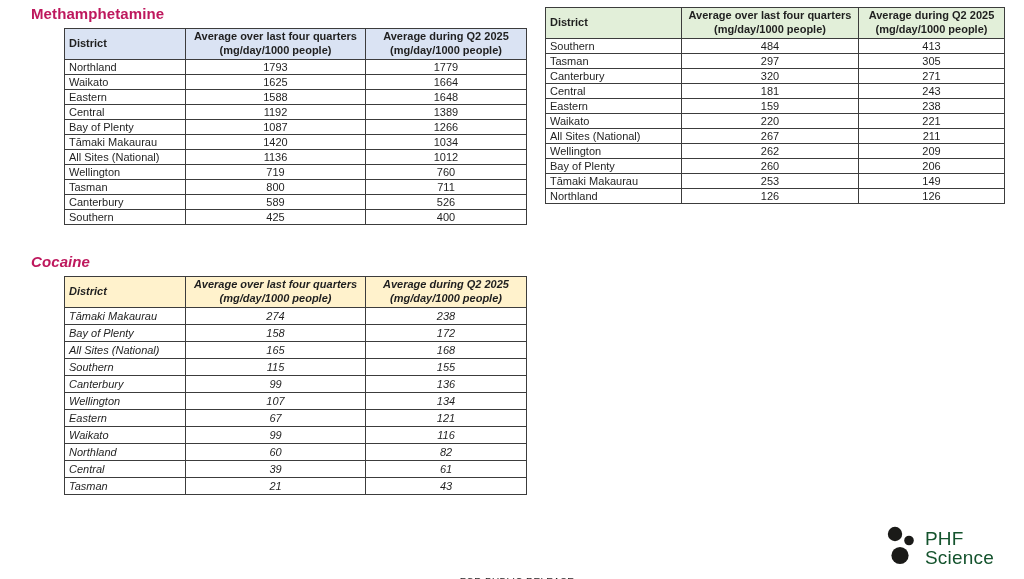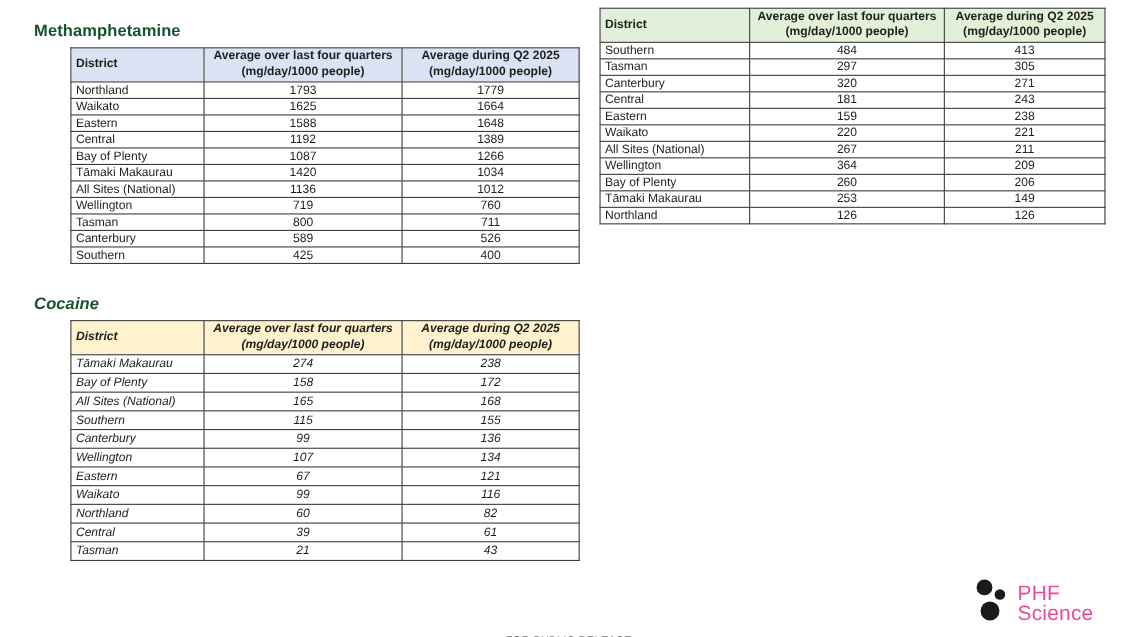--- a/index.html
+++ b/index.html
@@ -13,22 +13,22 @@
     overflow: hidden;
   }
   .table-block { position: absolute; }
   #meth-block    { left: 30px;  top: 5px;   }
   #mdma-block    { left: 511px; top: 7px;   }
   #cocaine-block { left: 30px;  top: 253px; font-style: italic; }
 
   .table-title {
     font-size: 15px;
     font-weight: bold;
-    color: #14532d;
-    margin: 15px 0 6px 1px;
+    color: #be185d;
+    margin: 0 0 6px 1px;
     letter-spacing: 0.1px;
   }
   table.data-table {
     border-collapse: collapse;
     table-layout: fixed;
     margin-left: 34px;
   }
   table.data-table th, table.data-table td {
     border: 1px solid #3c3c3c;
     padding: 0 4px;
@@ -75,21 +75,21 @@
   .logo {
     position: absolute;
     left: 884px; top: 524px;
     display: flex;
     align-items: center;
     gap: 7px;
   }
   .logo-text {
     font-size: 19px;
     line-height: 19px;
-    color: #ec4899;
+    color: #14532d;
     letter-spacing: 0.2px;
   }
 </style>
 </head>
 <body>
 
 <section class="table-block" id="meth-block">
   <h2 class="table-title">Methamphetamine</h2>
   <table class="data-table t-wide" data-table="0">
     <thead>
@@ -211,21 +211,21 @@
           <td class="num">220</td>
           <td class="num">221</td>
         </tr>
         <tr>
           <td>All Sites (National)</td>
           <td class="num">267</td>
           <td class="num">211</td>
         </tr>
         <tr>
           <td>Wellington</td>
-          <td class="num">364</td>
+          <td class="num">262</td>
           <td class="num">209</td>
         </tr>
         <tr>
           <td>Bay of Plenty</td>
           <td class="num">260</td>
           <td class="num">206</td>
         </tr>
         <tr>
           <td>Tāmaki Makaurau</td>
           <td class="num">253</td>

